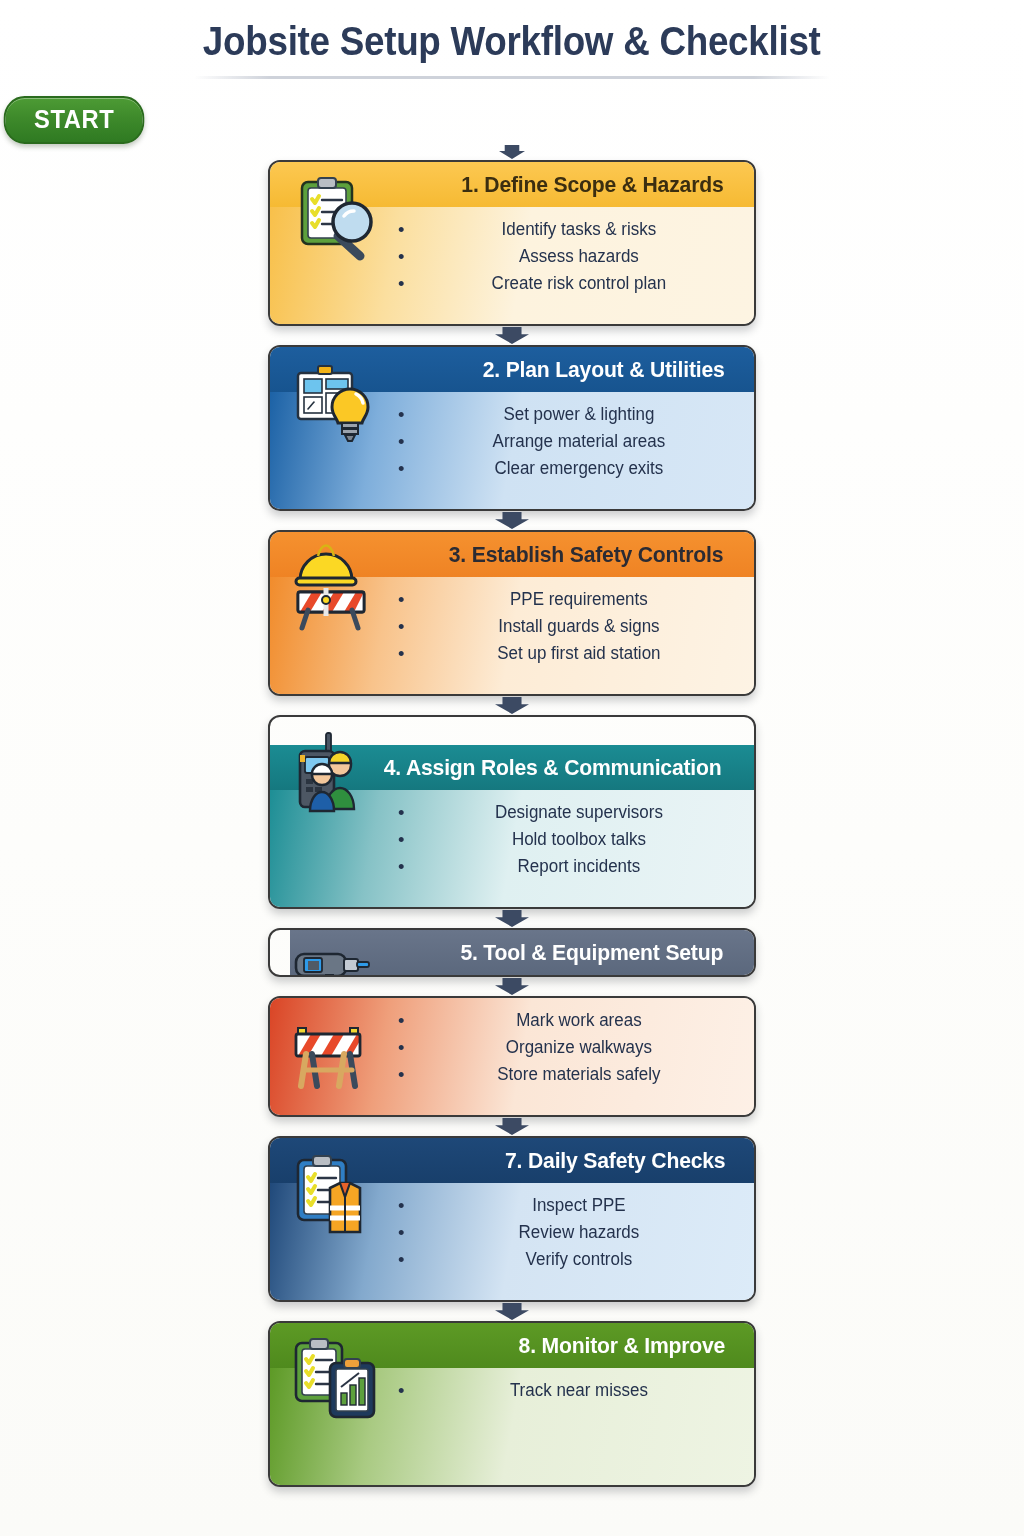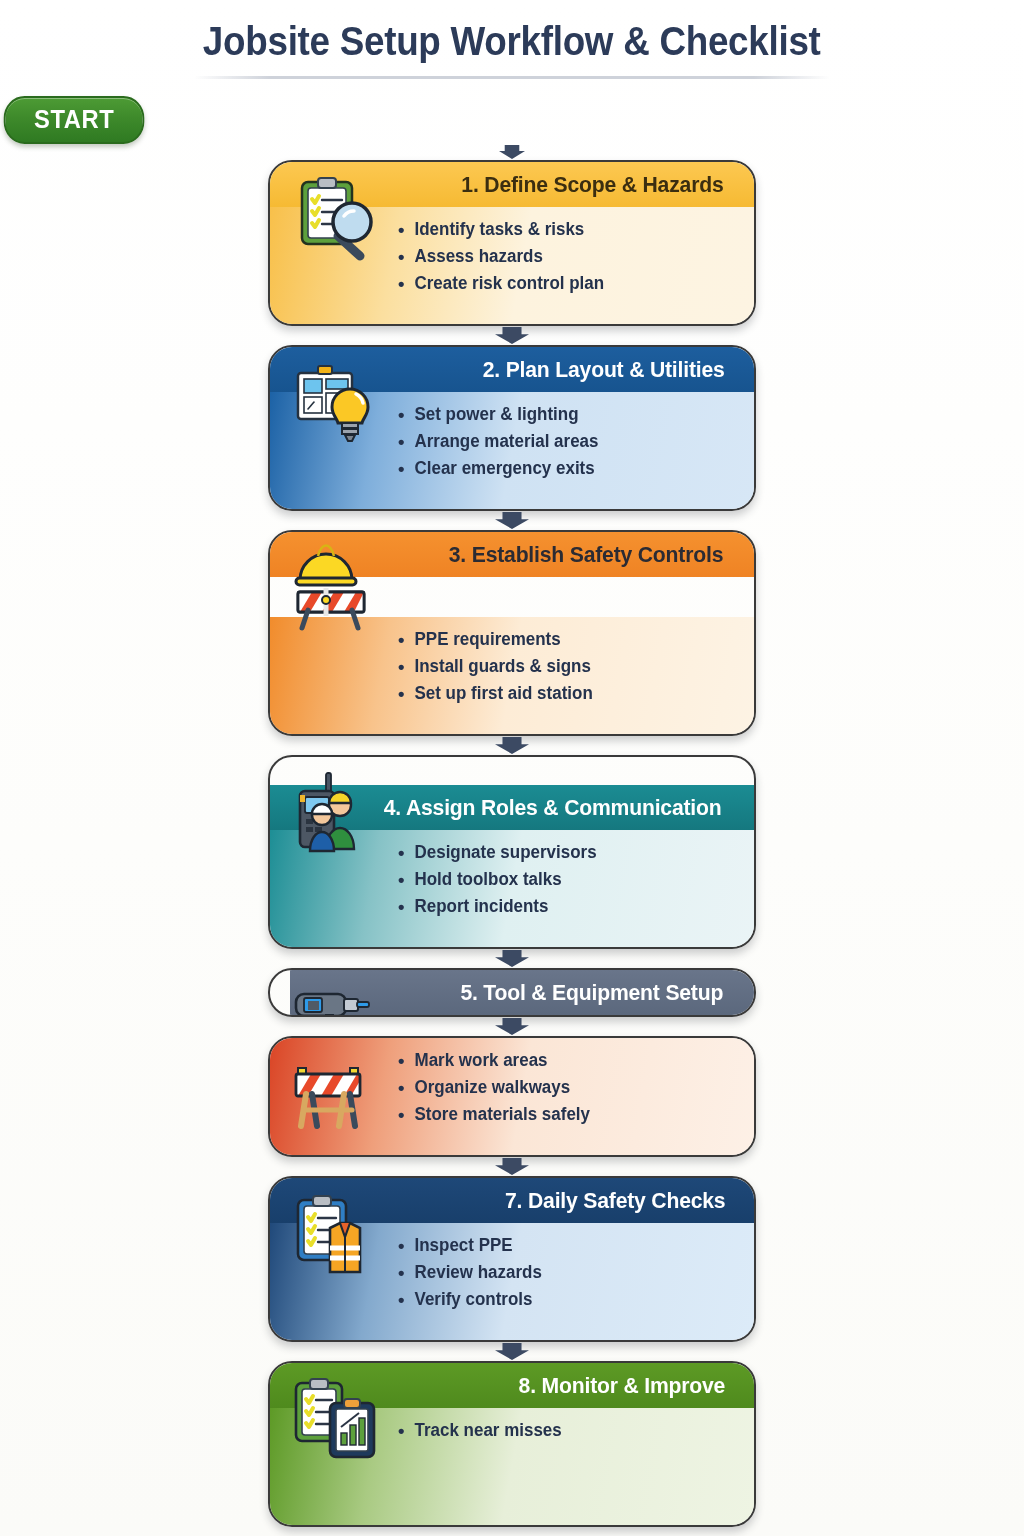--- a/index.html
+++ b/index.html
@@ -66,44 +66,44 @@
     filter: drop-shadow(0 1px 1px rgba(0,0,0,0.25));
   }
   .arrow.small { width: 26px; height: 14px; }
 
   
   .flow { width: 100%; }
   .card {
     position: relative;
     width: 484px;
     margin: 0 auto;
-    border-radius: 24px;
+    border-radius: 12px;
     border: 2.5px solid #3a3a3a;
     box-shadow: 0 5px 9px rgba(30,35,45,0.22);
     overflow: hidden;
+    text-align: center;
   }
   .card-head {
     height: 45px;
     display: flex;
     align-items: center;
     justify-content: flex-end;
     padding-right: 22px;
   }
   .card-title {
     font-size: 22.5px;
     font-weight: 700;
     letter-spacing: -0.2px;
     transform: scaleX(0.94);
     display: inline-block;
     white-space: nowrap;
   }
   .card-body {
     min-height: 96px;
     padding: 9px 0 12px 128px;
-    font-weight: bold;
   }
   .bullets { margin: 0; padding: 0; list-style: none; }
   .bullets li {
     position: relative;
     font-size: 17.5px;
     color: #24324d;
     line-height: 1.53;
     padding-left: 17px;
     transform: scaleX(0.97);
     transform-origin: left center;
@@ -135,21 +135,21 @@
   .c1 .card-head { background: linear-gradient(180deg,#fcc851 0%,#f6ba33 100%); }
   .c1 .card-title { color: #3b2e10; }
   .c1 .card-body { background: linear-gradient(100deg,#f8c04a 0%, #fbdf9f 26%, #fdf3de 52%, #fdf4e2 100%); }
 
   .c2 .card-head { background: linear-gradient(180deg,#1d5e9e 0%,#17548f 100%); }
   .c2 .card-title { color: #ffffff; }
   .c2 .card-body { background: linear-gradient(100deg,#1c62a6 0%, #7eaedb 22%, #cfe2f3 50%, #d7e7f6 100%); }
 
   .c3 .card-head { background: linear-gradient(180deg,#f5912f 0%,#ef8324 100%); }
   .c3 .card-title { color: #2b2b33; }
-  .c3 .card-body { background: linear-gradient(100deg,#f18c2c 0%, #f8c38b 24%, #fdecd6 50%, #fdf3e4 100%); margin-top: 40px; }
+  .c3 .card-body { background: linear-gradient(100deg,#f18c2c 0%, #f8c38b 24%, #fdecd6 50%, #fdf3e4 100%); }
 
   .c4 .card-head { background: linear-gradient(180deg,#1b8c93 0%,#15787f 100%); margin-top: 28px; }
   .c4 .card-title { color: #ffffff; }
   .c4 .card-body { background: linear-gradient(100deg,#1d8e95 0%, #86c2c6 22%, #dff0f1 50%, #eaf4f6 100%); }
 
   .c5 .card-head { background: linear-gradient(180deg,#69758a 0%,#5b687d 100%); margin-left: 20px; }
   .c5 .card-title { color: #ffffff; }
   .c5 .card-body { background: linear-gradient(100deg,#707c90 0%, #b5bdc8 22%, #e9ecef 50%, #f0f2f4 100%); }
 
   .c6 .card-head { background: linear-gradient(180deg,#da4326 0%,#cf381d 100%); }

